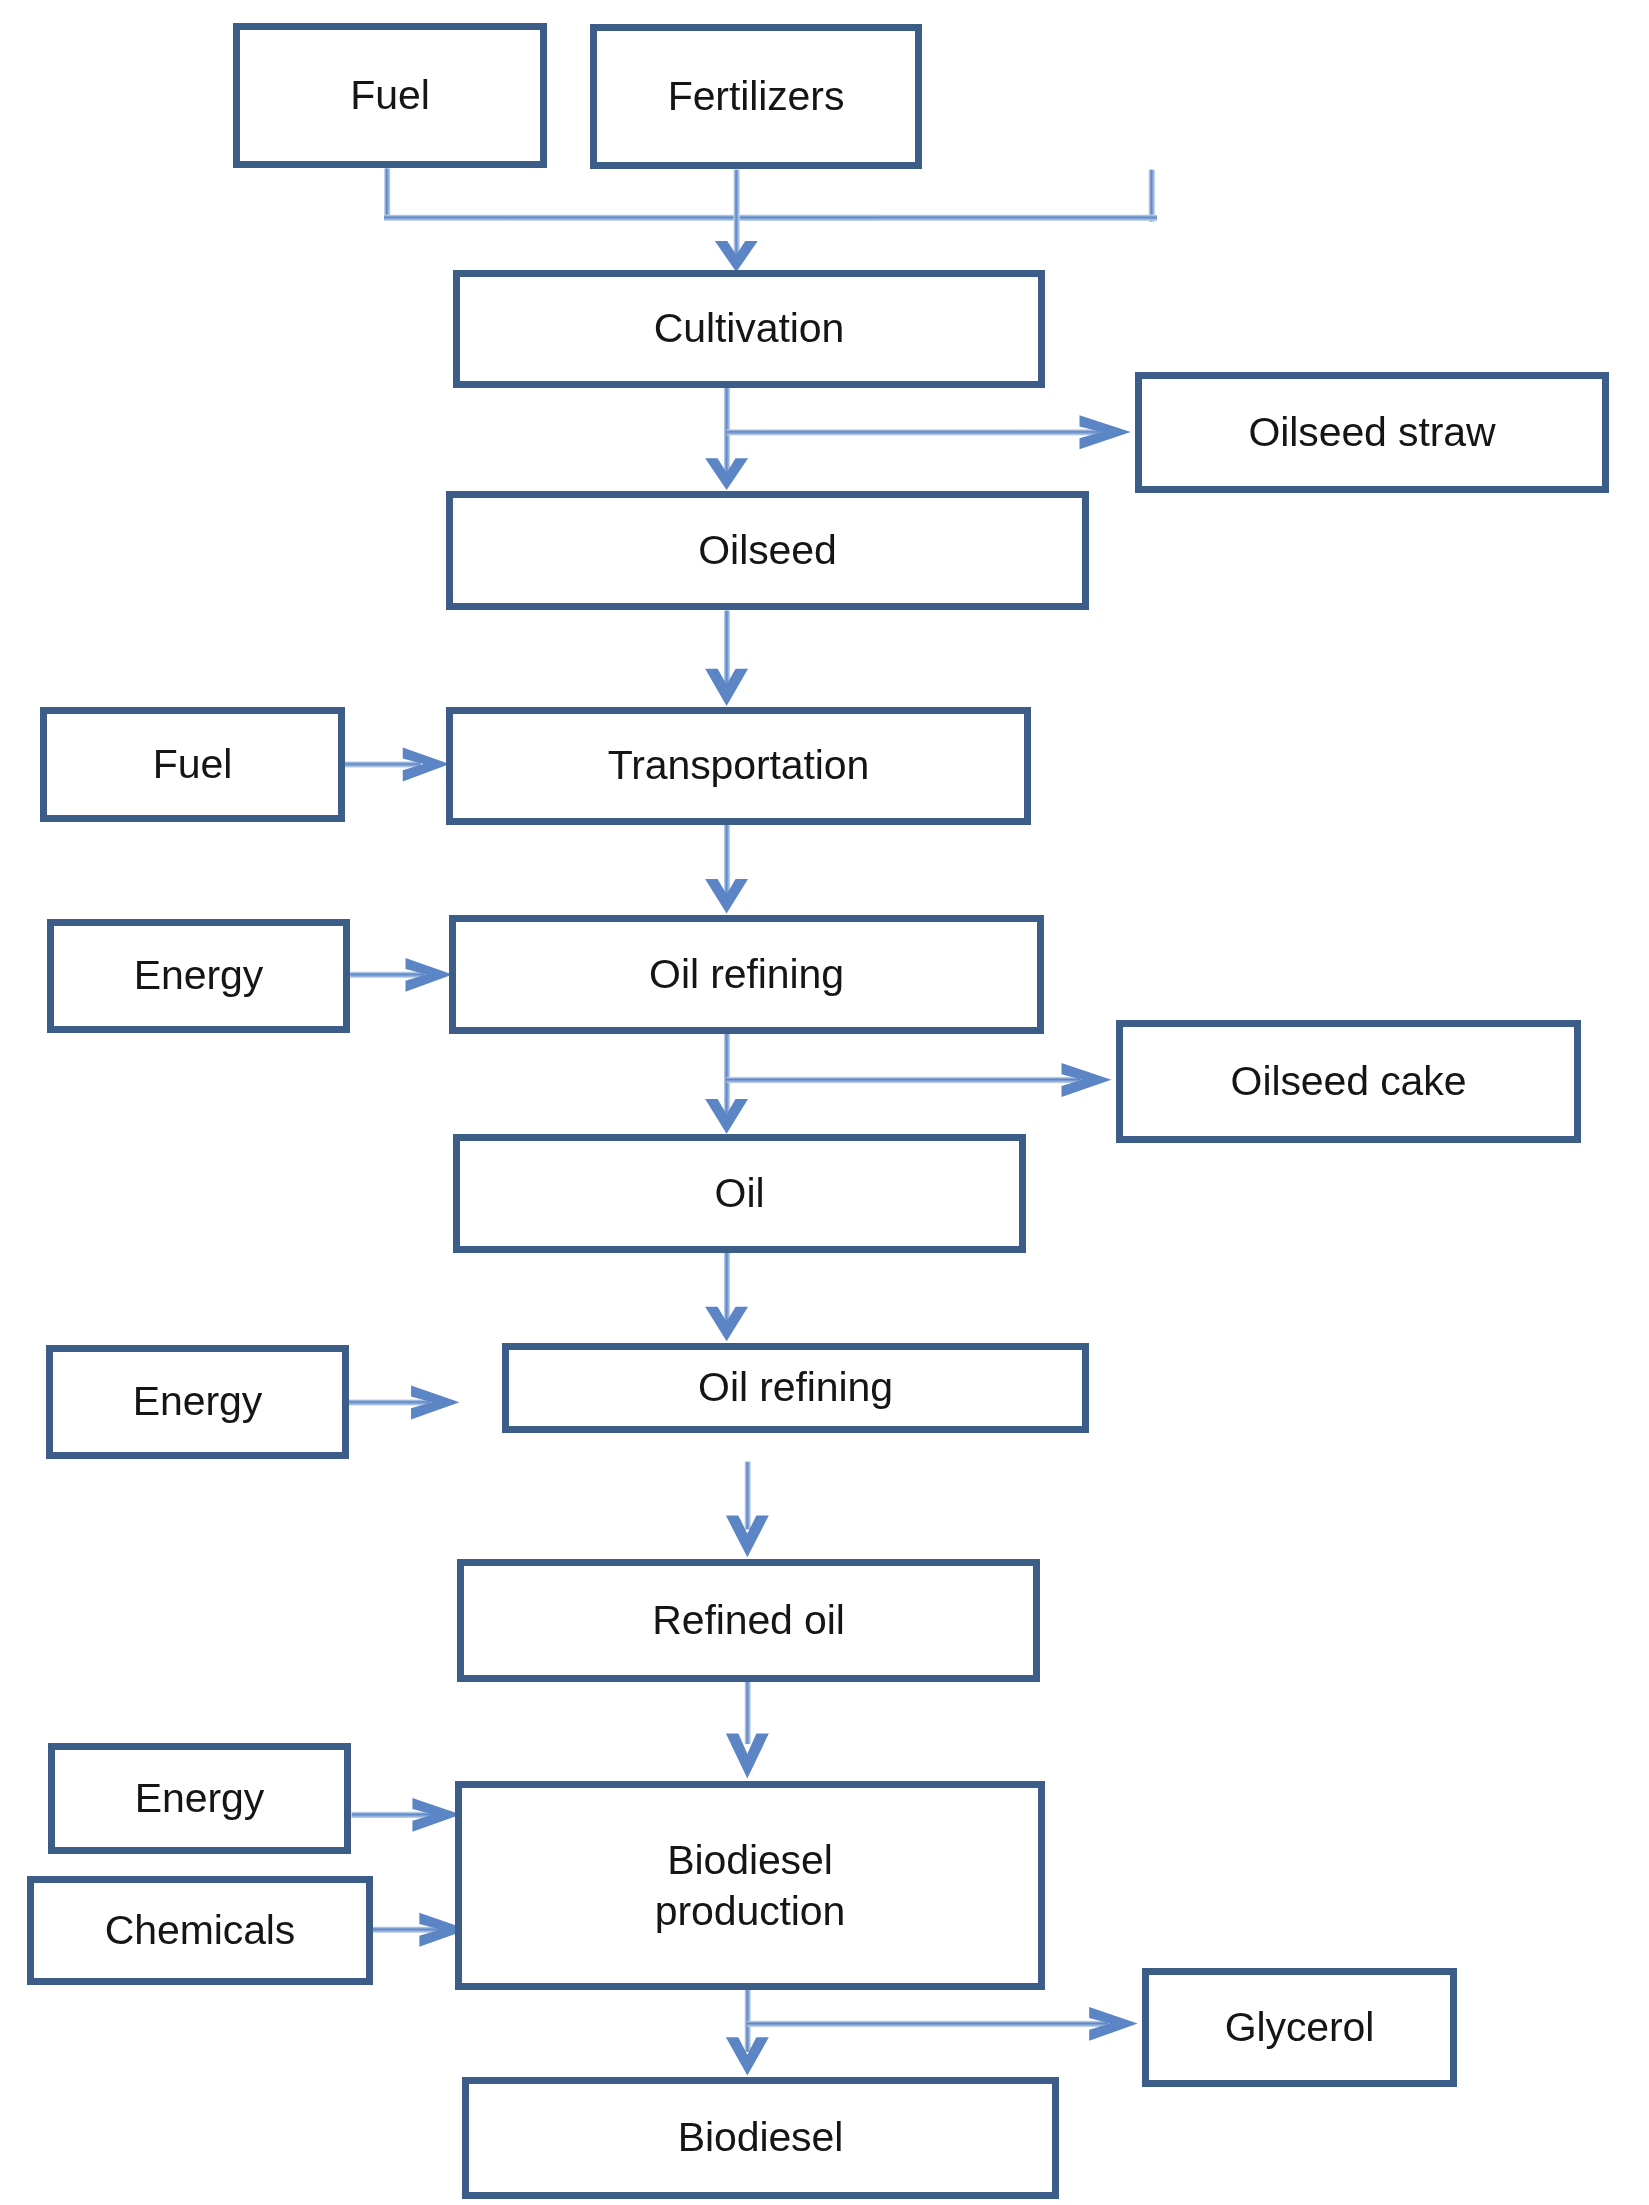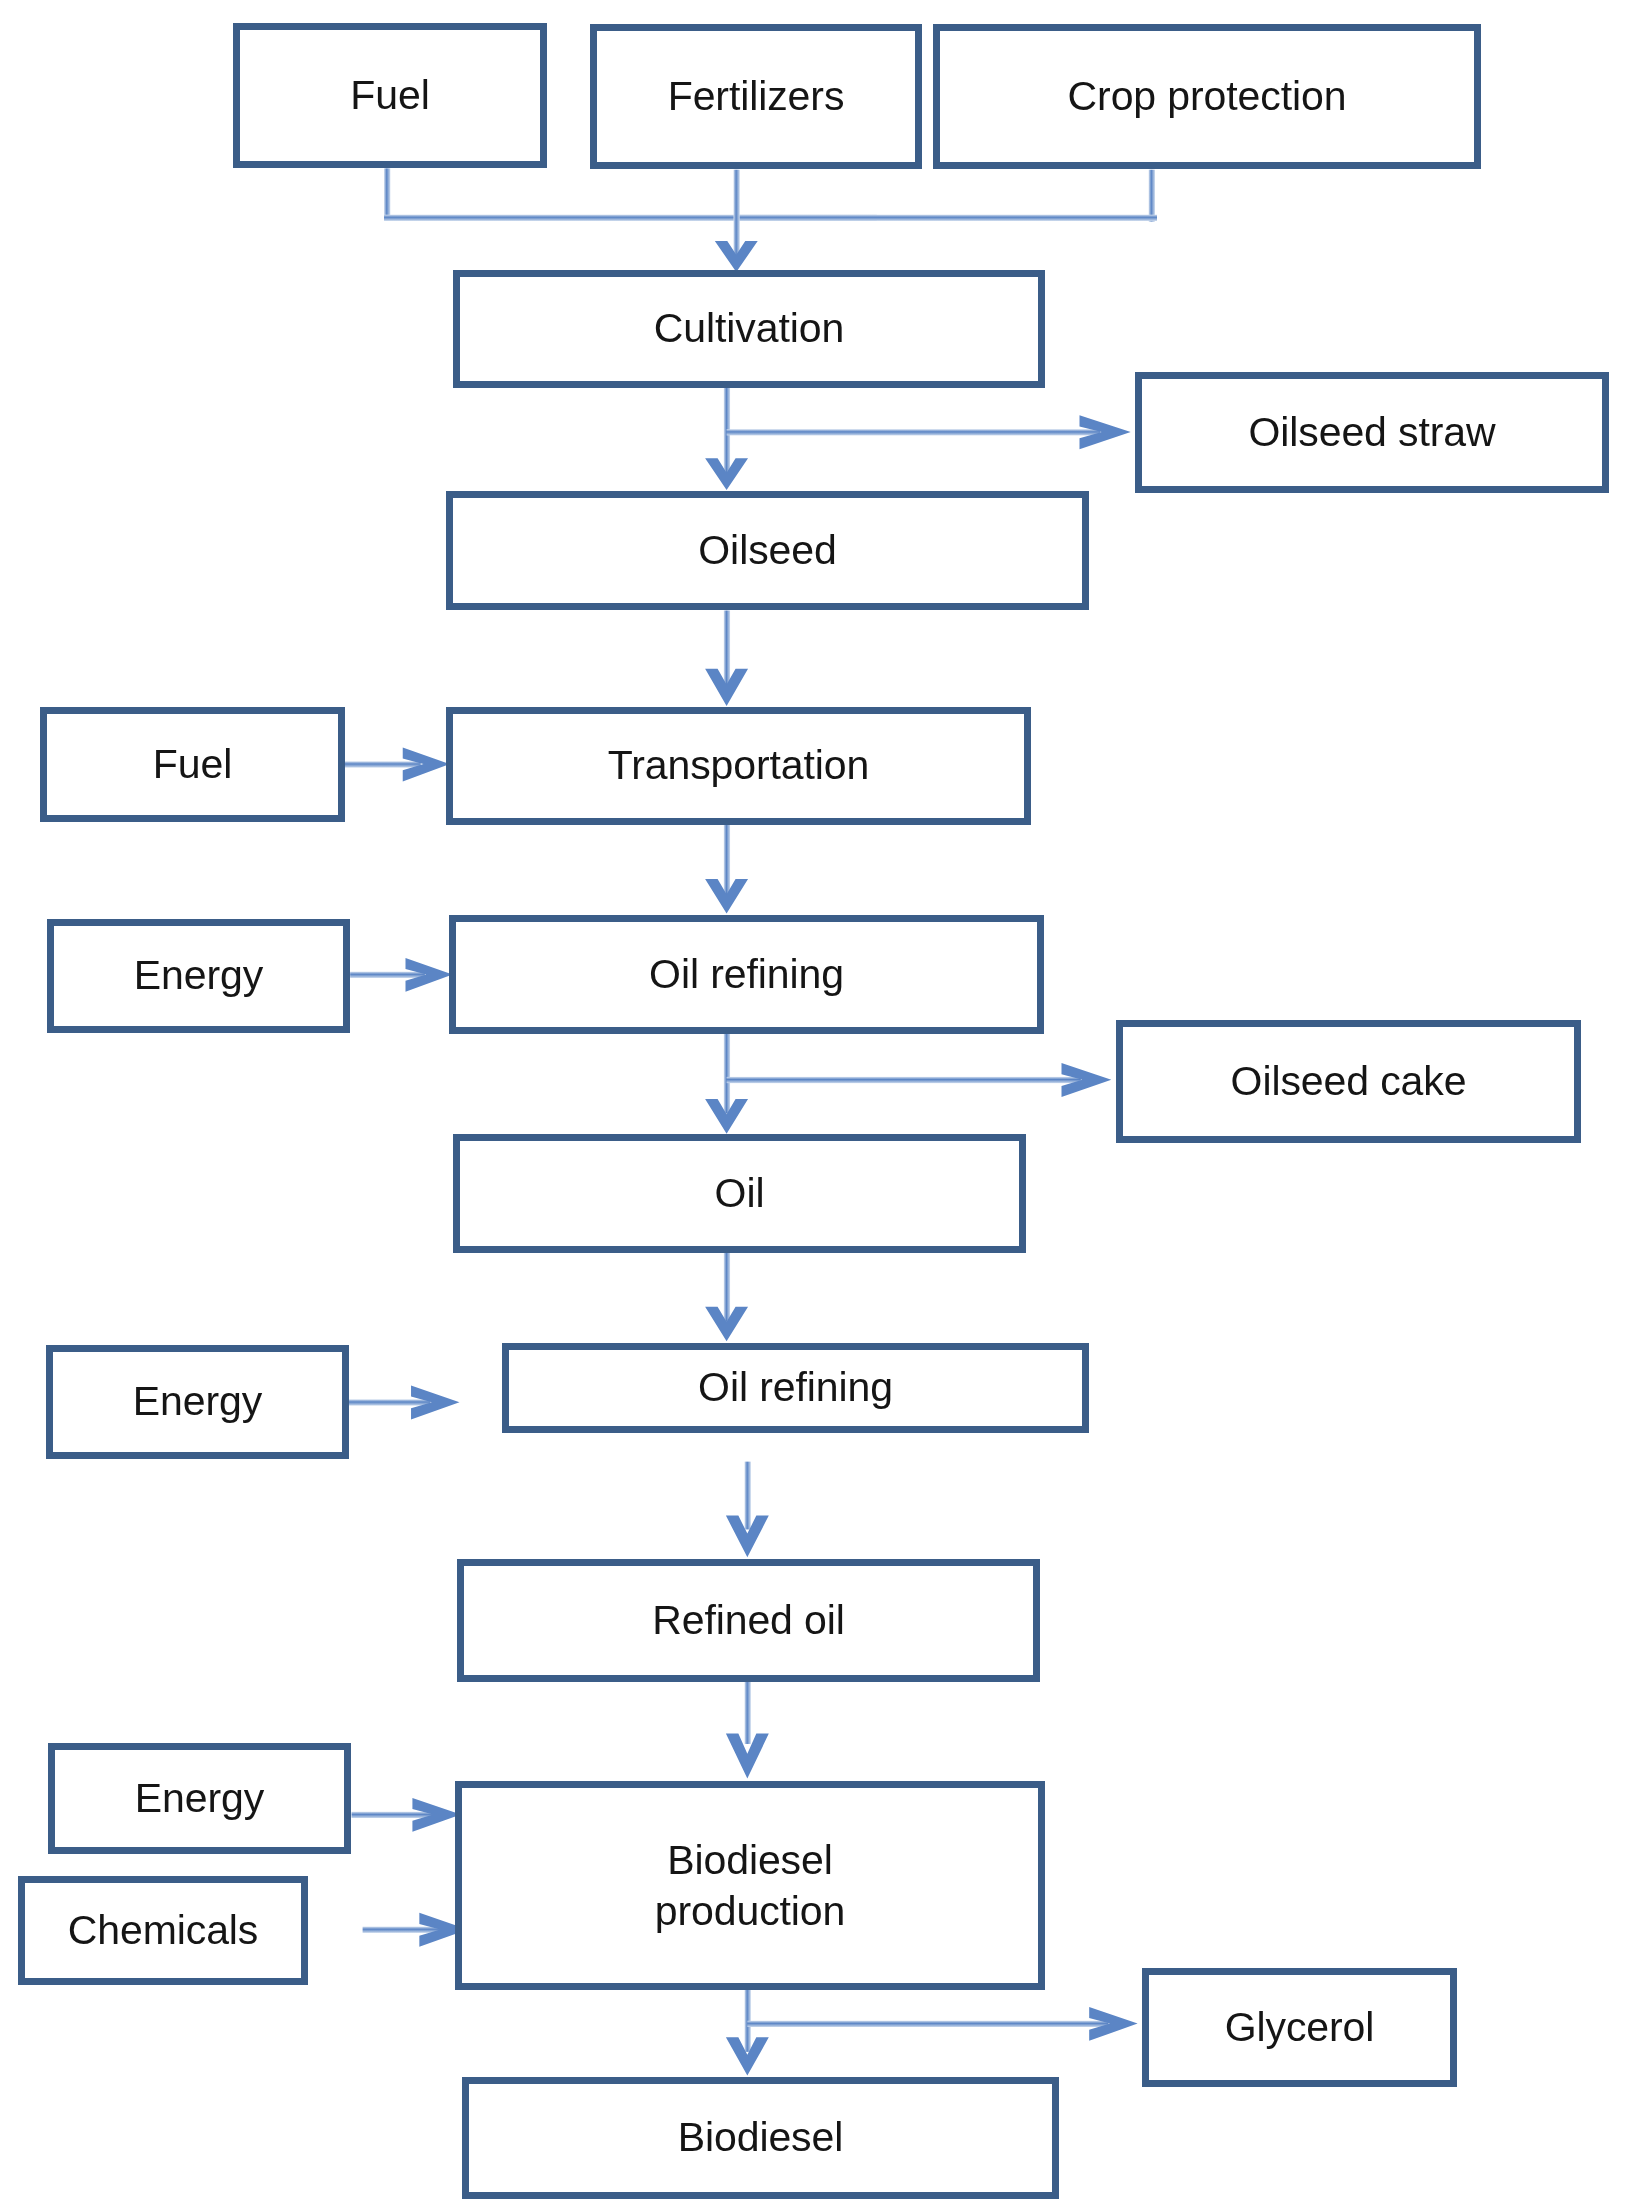--- a/index.html
+++ b/index.html
@@ -164,23 +164,20 @@
   </svg>
 
   <div class="node" style="left:233px; top:23px; width:314px; height:145px;">
     <span class="node-label">Fuel</span>
   </div>
 
   <div class="node" style="left:570px; top:24px; width:332px; height:145px;margin-left:20px;">
     <span class="node-label">Fertilizers</span>
   </div>
 
-  <div class="node" style="left:933px; top:24px; width:548px; height:145px;">
-    <span class="node-label">Crop protection</span>
-  </div>
 
   <div class="node" style="left:453px; top:270px; width:592px; height:118px;">
     <span class="node-label">Cultivation</span>
   </div>
 
   <div class="node" style="left:1135px; top:372px; width:474px; height:121px;">
     <span class="node-label">Oilseed straw</span>
   </div>
 
   <div class="node" style="left:446px; top:491px; width:643px; height:119px;">
@@ -220,21 +217,21 @@
   </div>
 
   <div class="node" style="left:457px; top:1559px; width:583px; height:123px;">
     <span class="node-label">Refined oil</span>
   </div>
 
   <div class="node" style="left:48px; top:1743px; width:303px; height:111px;">
     <span class="node-label">Energy</span>
   </div>
 
-  <div class="node" style="left:18px; top:1876px; width:290px; height:109px;">
+  <div class="node" style="left:27px; top:1876px; width:346px; height:109px;">
     <span class="node-label">Chemicals</span>
   </div>
 
   <div class="node two-line" style="left:455px; top:1781px; width:590px; height:209px;">
     <span class="node-label">Biodiesel
 production</span>
   </div>
 
   <div class="node" style="left:1142px; top:1968px; width:315px; height:119px;">
     <span class="node-label">Glycerol</span>

